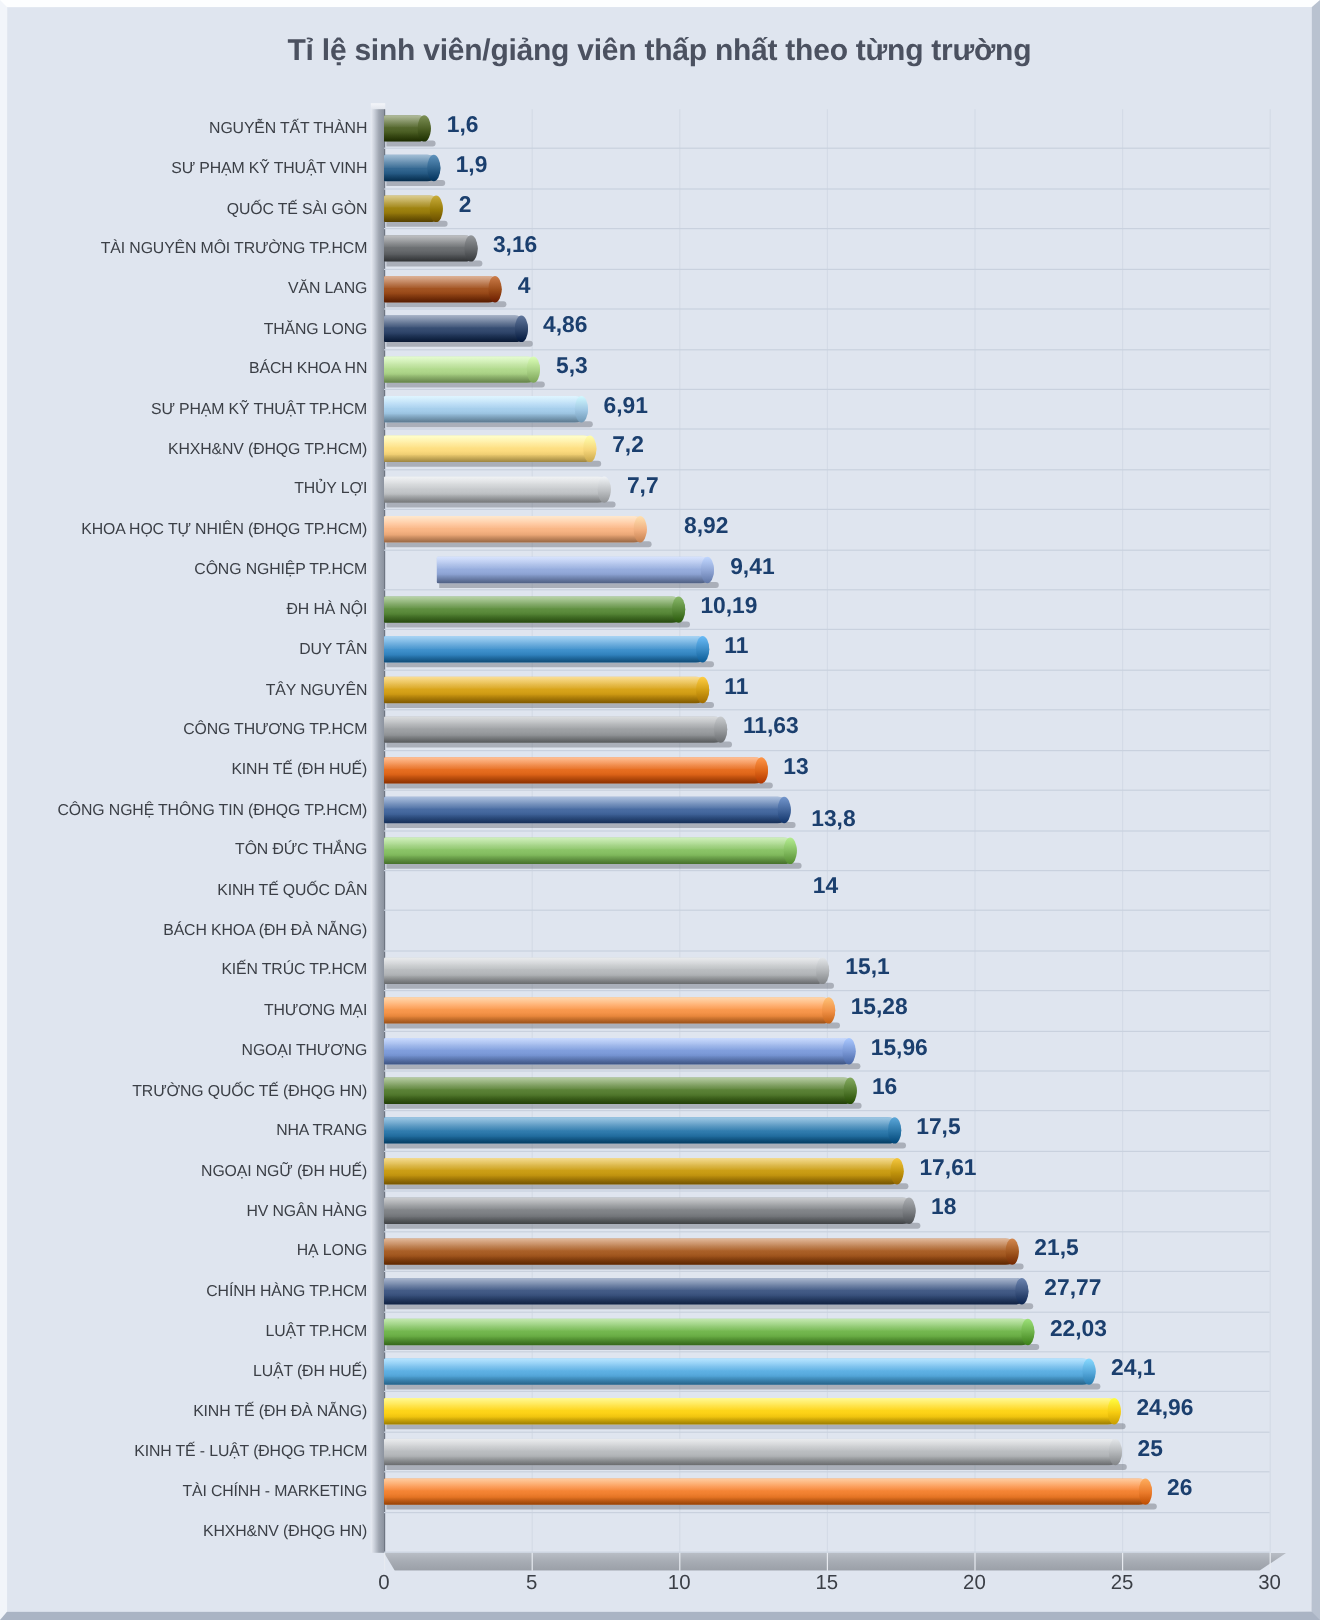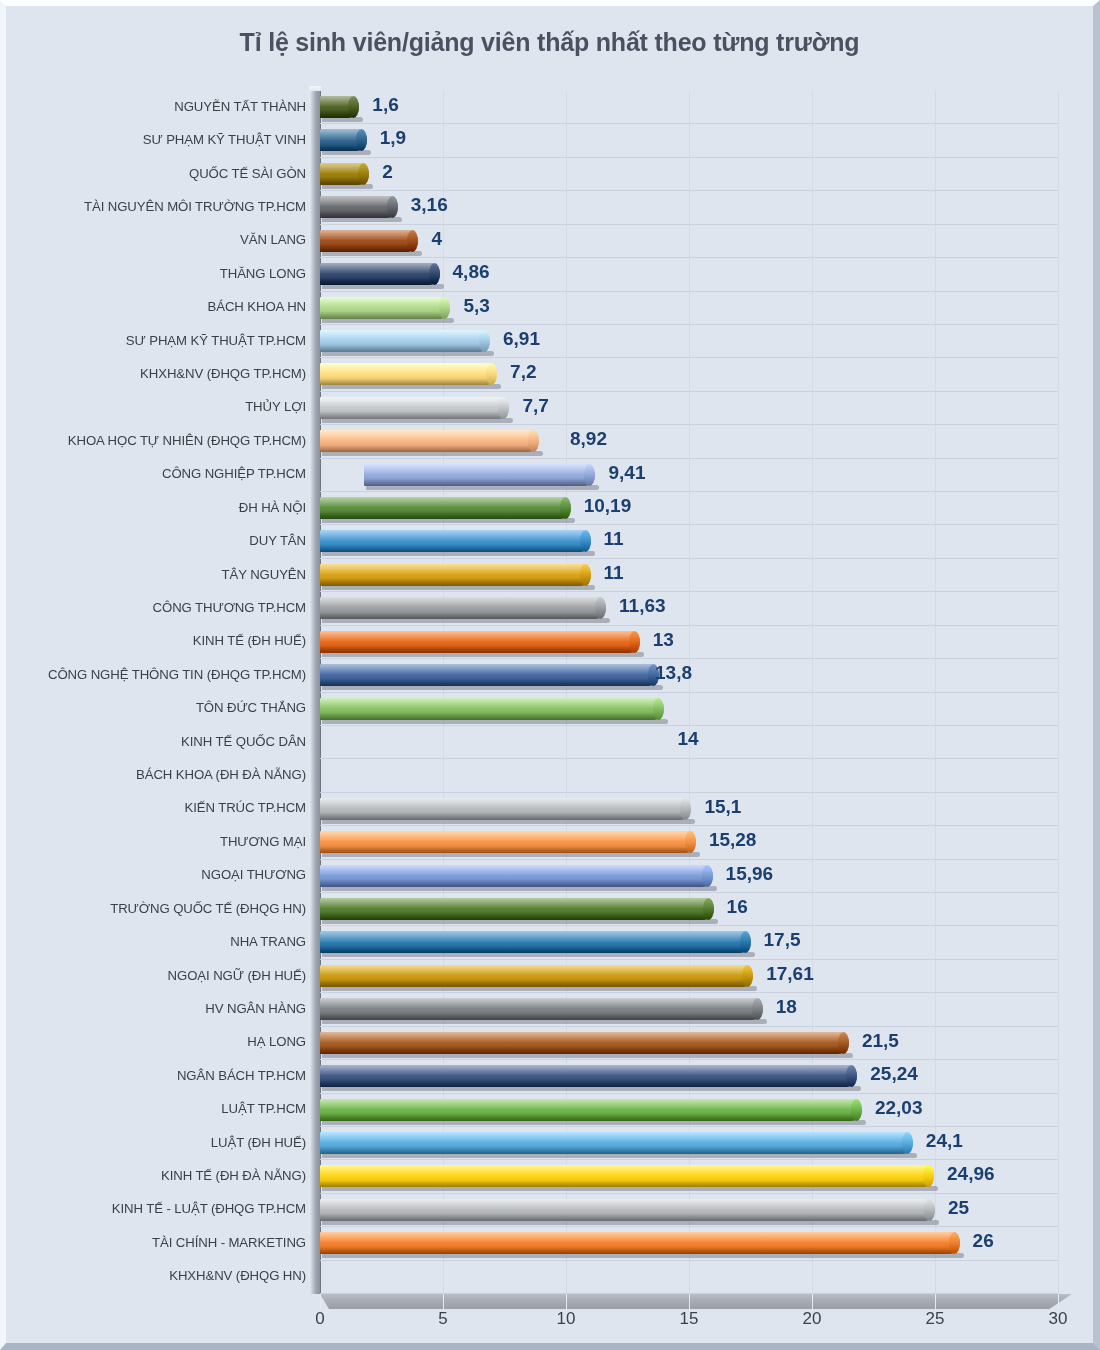--- a/index.html
+++ b/index.html
@@ -165,21 +165,21 @@
         <div class="cat-label" style="top: 642.625px;">KINH TẾ QUỐC DÂN</div>
         <div class="cat-label" style="top: 676.042px;">BÁCH KHOA (ĐH ĐÀ NẴNG)</div>
         <div class="cat-label" style="top: 709.458px;">KIẾN TRÚC TP.HCM</div>
         <div class="cat-label" style="top: 742.875px;">THƯƠNG MẠI</div>
         <div class="cat-label" style="top: 776.292px;">NGOẠI THƯƠNG</div>
         <div class="cat-label" style="top: 809.708px;">TRƯỜNG QUỐC TẾ (ĐHQG HN)</div>
         <div class="cat-label" style="top: 843.125px;">NHA TRANG</div>
         <div class="cat-label" style="top: 876.542px;">NGOẠI NGỮ (ĐH HUẾ)</div>
         <div class="cat-label" style="top: 909.958px;">HV NGÂN HÀNG</div>
         <div class="cat-label" style="top: 943.375px;">HẠ LONG</div>
-        <div class="cat-label" style="top: 976.792px;">NGÂN BÁCH TP.HCM</div>
+        <div class="cat-label" style="top: 976.792px;">CHÍNH HÀNG TP.HCM</div>
         <div class="cat-label" style="top: 1010.21px;">LUẬT TP.HCM</div>
         <div class="cat-label" style="top: 1043.62px;">LUẬT (ĐH HUẾ)</div>
         <div class="cat-label" style="top: 1077.04px;">KINH TẾ (ĐH ĐÀ NẴNG)</div>
         <div class="cat-label" style="top: 1110.46px;">KINH TẾ - LUẬT (ĐHQG TP.HCM</div>
         <div class="cat-label" style="top: 1143.87px;">TÀI CHÍNH - MARKETING</div>
         <div class="cat-label" style="top: 1177.29px;">KHXH&amp;NV (ĐHQG HN)</div>
       </div>
 
     <div id="axis-wall-top"></div>
     <div id="axis-wall"></div>
@@ -399,21 +399,21 @@
         <div class="rowline" style="top: 600.5px;"></div>
         <div class="bar-row" style="top: 568.083px; width: 738px;">
           <div class="bar" title="CÔNG NGHỆ THÔNG TIN (ĐHQG TP.HCM): 13,8" style="width: 339.48px;">
             <div class="shadow"></div>
             <div class="body" style="background: linear-gradient(rgb(103, 138, 192) 0%, rgb(81, 116, 170) 30%, rgb(69, 104, 158) 58%, rgb(29, 64, 118) 100%);">
               <div class="gloss"></div>
               <div class="lowlight"></div>
             </div>
             <div class="cap" style="background: linear-gradient(rgb(115, 150, 204), rgb(63, 98, 152) 55%, rgb(17, 52, 106));"></div>
           </div>
-          <div class="bar-value" style="left: 335px;">13,8</div>
+          <div class="bar-value" style="left: 356px; margin-top: 10px;">13,8</div>
         </div>
         <div class="rowline" style="top: 633.917px;"></div>
         <div class="bar-row" style="top: 601.5px; width: 738px;">
           <div class="bar" title="TÔN ĐỨC THẮNG: 14" style="width: 344.4px;">
             <div class="shadow"></div>
             <div class="body" style="background: linear-gradient(rgb(168, 225, 133) 0%, rgb(146, 203, 111) 30%, rgb(134, 191, 99) 58%, rgb(94, 151, 59) 100%);">
               <div class="gloss"></div>
               <div class="lowlight"></div>
             </div>
             <div class="cap" style="background: linear-gradient(rgb(180, 237, 145), rgb(128, 185, 93) 55%, rgb(82, 139, 47));"></div>
@@ -521,21 +521,21 @@
         <div class="rowline" style="top: 1001.5px;"></div>
         <div class="bar-row" style="top: 969.083px; width: 738px;">
           <div class="bar" title="NGÂN HÀNG TP.HCM: 21,84" style="width: 537.264px;">
             <div class="shadow"></div>
             <div class="body" style="background: linear-gradient(rgb(97, 121, 164) 0%, rgb(75, 99, 142) 30%, rgb(63, 87, 130) 58%, rgb(23, 47, 90) 100%);">
               <div class="gloss"></div>
               <div class="lowlight"></div>
             </div>
             <div class="cap" style="background: linear-gradient(rgb(109, 133, 176), rgb(57, 81, 124) 55%, rgb(11, 35, 78));"></div>
           </div>
-          <div class="bar-value" style="left: 550.264px;">25,24</div>
+          <div class="bar-value" style="left: 550.264px;">27,77</div>
         </div>
         <div class="rowline" style="top: 1034.92px;"></div>
         <div class="bar-row" style="top: 1002.5px; width: 738px;">
           <div class="bar" title="LUẬT TP.HCM: 22,03" style="width: 541.938px;">
             <div class="shadow"></div>
             <div class="body" style="background: linear-gradient(rgb(145, 213, 109) 0%, rgb(123, 191, 87) 30%, rgb(111, 179, 75) 58%, rgb(71, 139, 35) 100%);">
               <div class="gloss"></div>
               <div class="lowlight"></div>
             </div>
             <div class="cap" style="background: linear-gradient(rgb(157, 225, 121), rgb(105, 173, 69) 55%, rgb(59, 127, 23));"></div>

